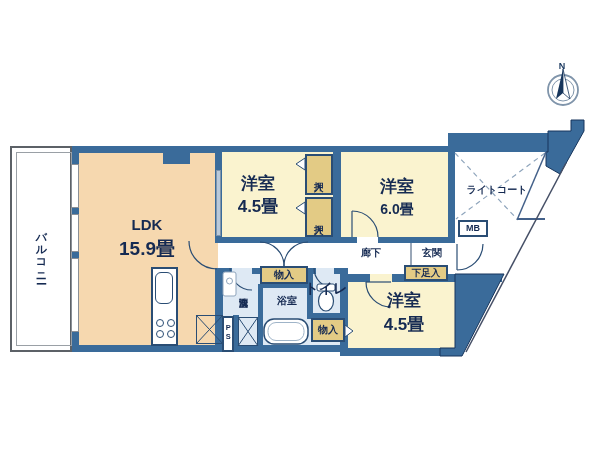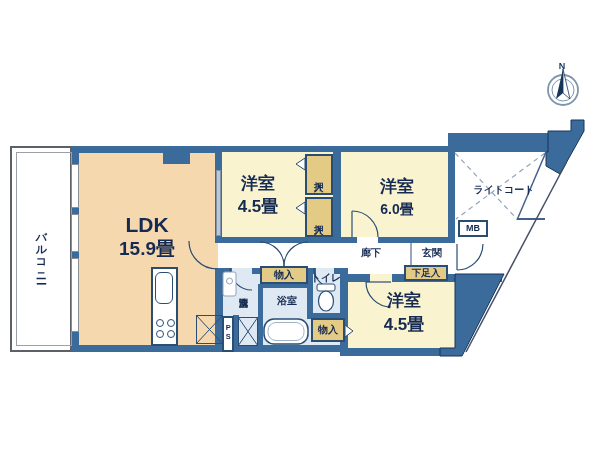--- a/index.html
+++ b/index.html
@@ -145,43 +145,43 @@
     <g>
       <circle cx="563" cy="90" r="15" fill="none" stroke="#8095AB" stroke-width="1.8"></circle>
       <circle cx="563" cy="90" r="11" fill="none" stroke="#8095AB" stroke-width="1"></circle>
       <polygon points="563,69 556,99 563,93" fill="#16355C"></polygon>
       <polygon points="563,69 570,99 563,93" fill="#fff" stroke="#16355C" stroke-width="0.8"></polygon>
     </g>
   </svg>
 
   <div class="lbl vert" style="left:41px;top:252px;font-size:11px;letter-spacing:1px;">バルコニー</div>
 
-  <div class="lbl" style="left:147px;top:224px;font-size:21px;">LDK</div>
+  <div class="lbl" style="left:147px;top:224px;font-size:15px;">LDK</div>
   <div class="lbl" style="left:147px;top:248px;font-size:19px;">15.9畳</div>
 
   <div class="lbl" style="left:258px;top:183px;font-size:17px;">洋室</div>
   <div class="lbl" style="left:258px;top:206px;font-size:17px;">4.5畳</div>
 
   <div class="lbl" style="left:397px;top:186px;font-size:17px;">洋室</div>
   <div class="lbl" style="left:397px;top:209px;font-size:14px;">6.0畳</div>
 
   <div class="lbl" style="left:404px;top:300px;font-size:17px;">洋室</div>
   <div class="lbl" style="left:404px;top:324px;font-size:17px;">4.5畳</div>
 
-  <div class="lbl" style="left:497px;top:190px;font-size:10px;margin-left:7px;">ライトコート</div>
+  <div class="lbl" style="left:497px;top:190px;font-size:10px;">ライトコート</div>
   <div class="lbl" style="left:473px;top:228px;font-size:9px;">MB</div>
 
   <div class="lbl vert" style="left:319px;top:174px;font-size:9.5px;">押入</div>
   <div class="lbl vert" style="left:319px;top:217px;font-size:9.5px;">押入</div>
 
   <div class="lbl" style="left:371px;top:253px;font-size:10px;">廊下</div>
   <div class="lbl" style="left:432px;top:253px;font-size:10px;">玄関</div>
   <div class="lbl" style="left:426px;top:273px;font-size:9.5px;">下足入</div>
 
-  <div class="lbl" style="left:326px;top:278px;font-size:10px;">トイレ</div>
+  <div class="lbl" style="left:326px;top:288px;font-size:14px;">トイレ</div>
   <div class="lbl vert" style="left:243px;top:291px;font-size:9px;">洗面室</div>
   <div class="lbl" style="left:287px;top:301px;font-size:10px;">浴室</div>
   <div class="lbl" style="left:284px;top:275px;font-size:10px;">物入</div>
   <div class="lbl" style="left:328px;top:330px;font-size:10px;">物入</div>
   <div class="lbl vert" style="left:228px;top:332px;font-size:7.5px;">PS</div>
 
   <div class="lbl" style="left:562px;top:66px;font-size:9px;color:#16355C;">N</div>
 
 </div>
 

